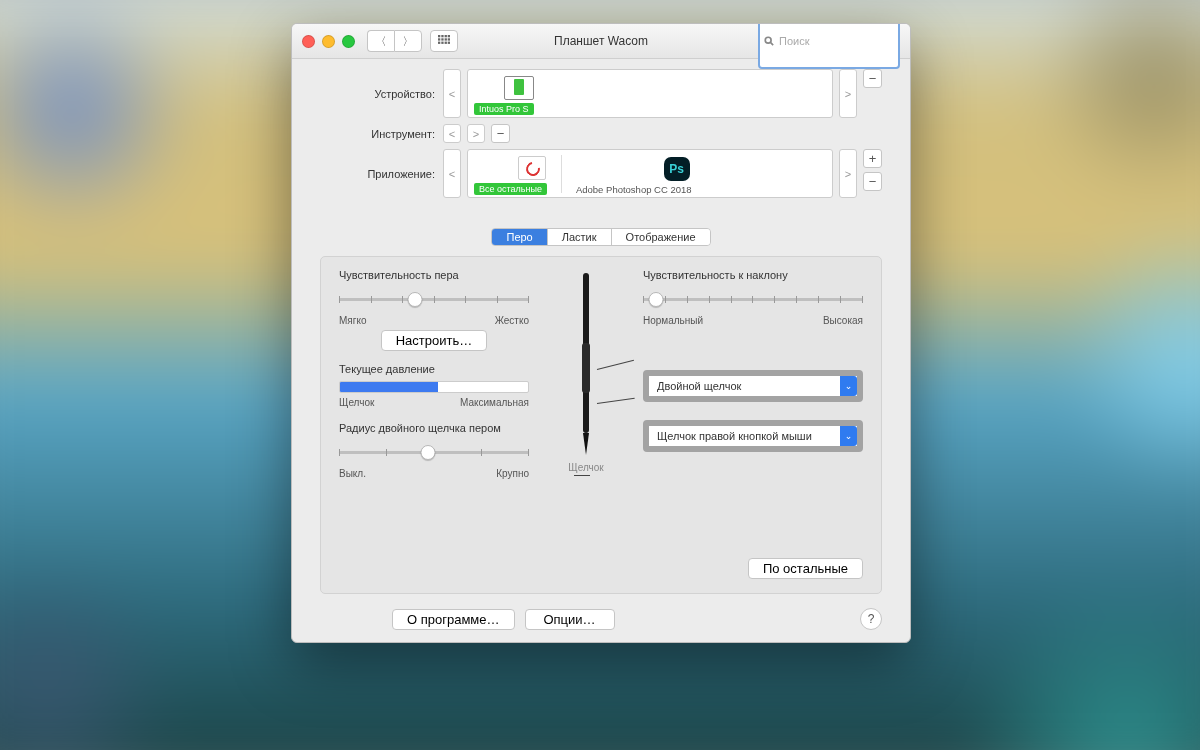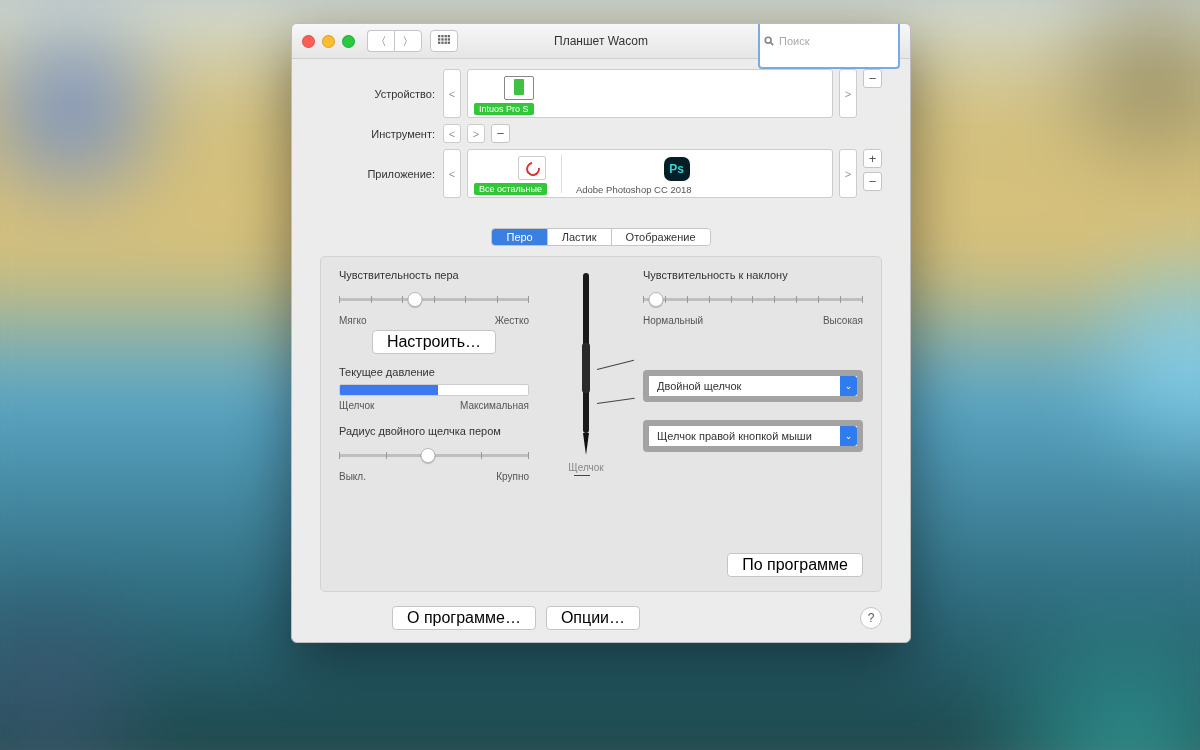--- a/index.html
+++ b/index.html
@@ -56,21 +56,21 @@
   .panel{background:#e5e5e5;border:1px solid #d2d2d2;border-radius:5px;flex:1;position:relative;padding:12px 18px}
   .panel-grid{display:grid;grid-template-columns:190px 1fr 220px;gap:10px 14px;height:100%}
   .col{display:flex;flex-direction:column;gap:4px}
   .heading{font-size:11px;color:#333;margin-bottom:2px}
   .slider{position:relative;height:16px;margin:4px 0}
   .slider .track{position:absolute;left:0;right:0;top:7px;height:3px;background:#bfbfbf;border-radius:2px}
   .slider .ticks{position:absolute;left:0;right:0;top:5px;display:flex;justify-content:space-between}
   .slider .ticks i{width:1px;height:7px;background:#999;display:block}
   .slider .knob{position:absolute;top:1px;width:13px;height:13px;background:#fff;border:1px solid #b8b8b8;border-radius:50%;transform:translateX(-50%);box-shadow:0 1px 1px rgba(0,0,0,.2)}
   .ends{display:flex;justify-content:space-between;font-size:10px;color:#555}
-  .btn{background:#fff;border:1px solid #c5c5c5;border-radius:4px;padding:2px 14px;font-size:16px;align-self:center}
+  .btn{background:#fff;border:1px solid #c5c5c5;border-radius:4px;padding:2px 14px;font-size:13px;align-self:center}
   .pressbar{height:10px;background:#fff;border:1px solid #ccc;border-radius:2px;overflow:hidden}
   .pressbar>div{height:100%;background:#3d7af0}
   .dropdown{display:flex;align-items:center;background:#fff;border:6px solid #a3a3a3;border-radius:4px;height:20px;font-size:11px}
   .dropdown span{flex:1;padding:0 8px;color:#333}
   .dropdown .dd{width:17px;height:100%;background:#2f7bf0;border-radius:0 3px 3px 0;color:#fff;display:flex;align-items:center;justify-content:center;font-size:9px}
   .pencol{display:flex;flex-direction:column;align-items:center;justify-content:flex-start;padding-top:4px;position:relative}
   .penimg{width:14px;height:185px}
   .pen-lbl{font-size:10px;color:#888;margin-top:4px}
   .lead{position:absolute;height:1px;background:#444}
   .lead.l1{width:38px;left:54px;top:100px;transform:rotate(-14deg);transform-origin:left}
@@ -287,21 +287,21 @@
             <div class="dd">⌄</div>
           </div>
           <div style="height:10px"></div>
           <div class="dropdown">
             <span>Щелчок правой кнопкой мыши</span>
             <div class="dd">⌄</div>
           </div>
         </div>
 
       </div>
-      <button class="btn defaultbtn">По программе</button>
+      <button class="btn defaultbtn">По остальные</button>
     </div>
 
     <div class="bottombar">
       <button class="btn" style="min-width:110px">О программе…</button>
       <button class="btn" style="min-width:90px">Опции…</button>
       <div class="helpbtn">?</div>
     </div>
 
   </div>
 </div>

